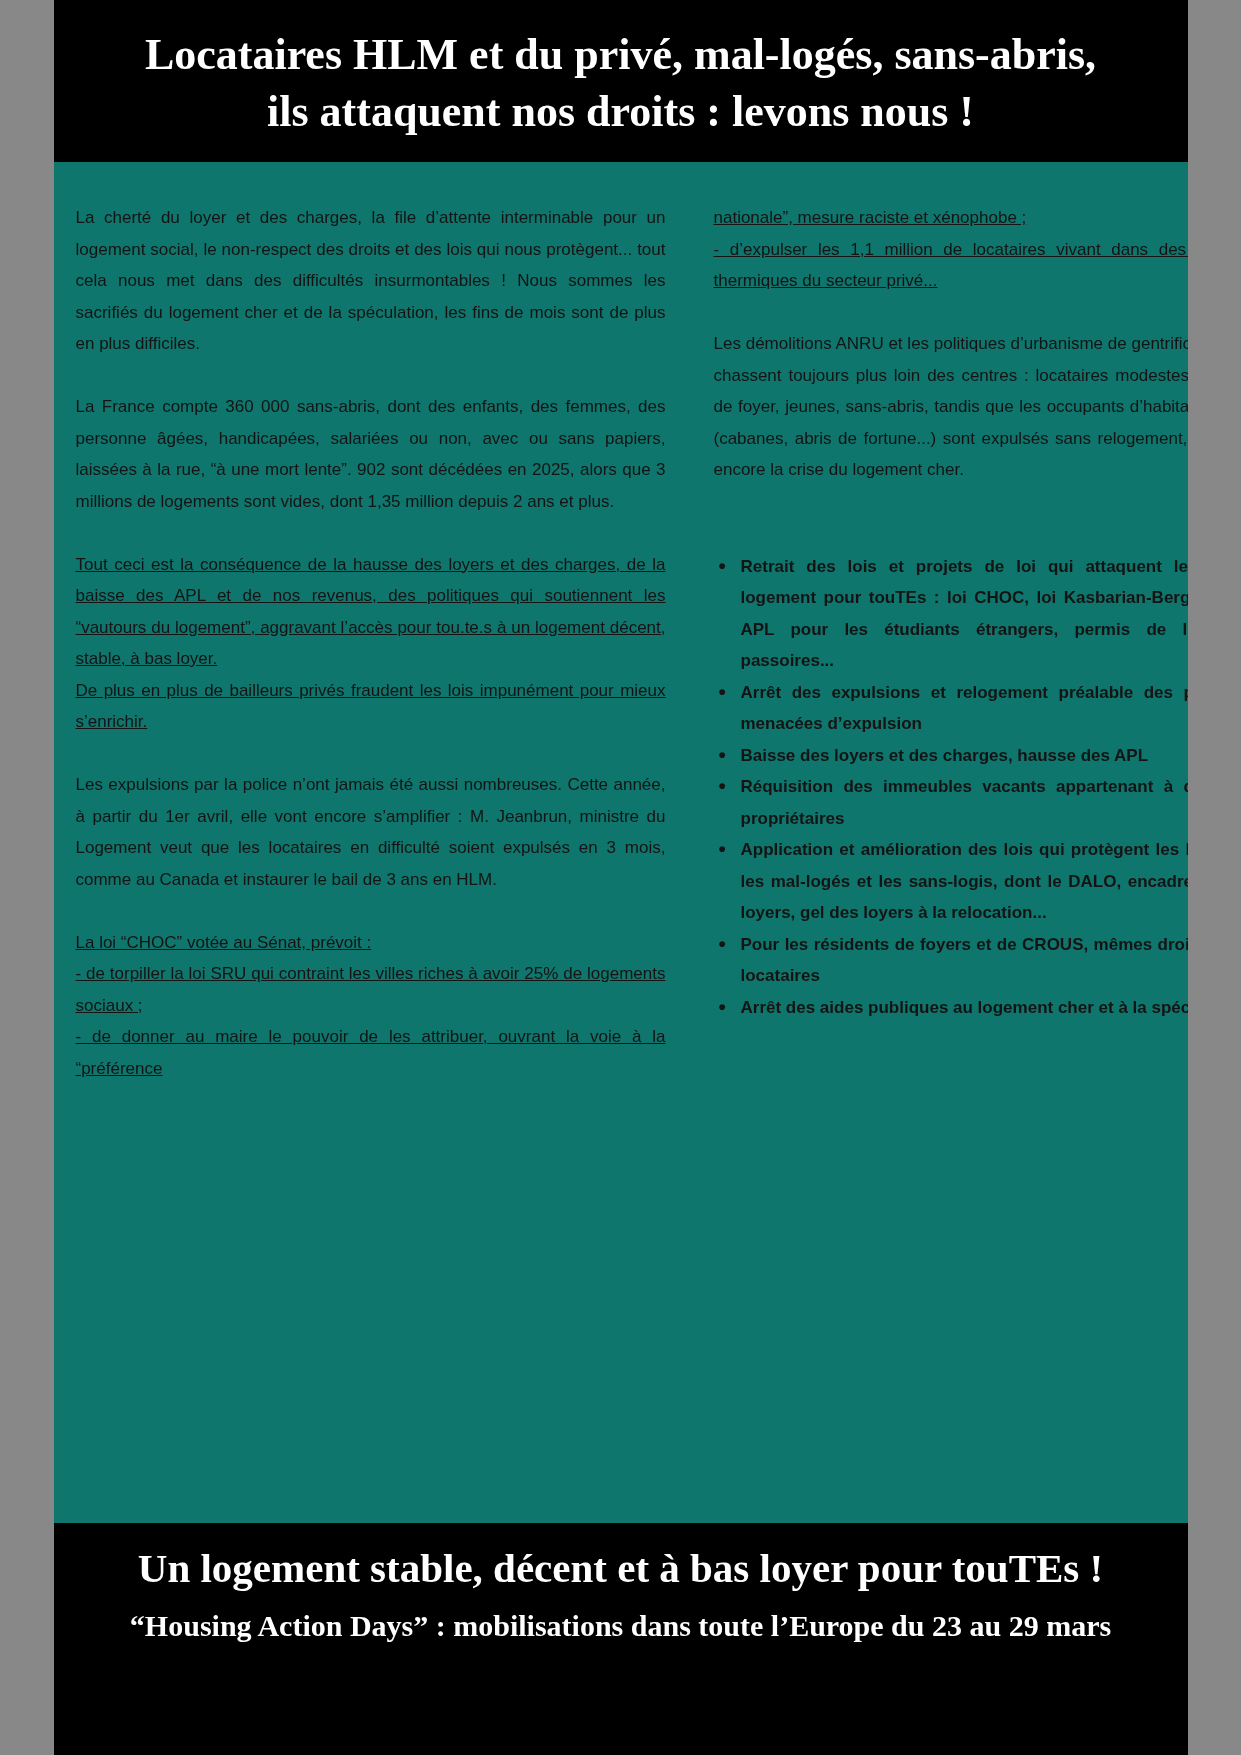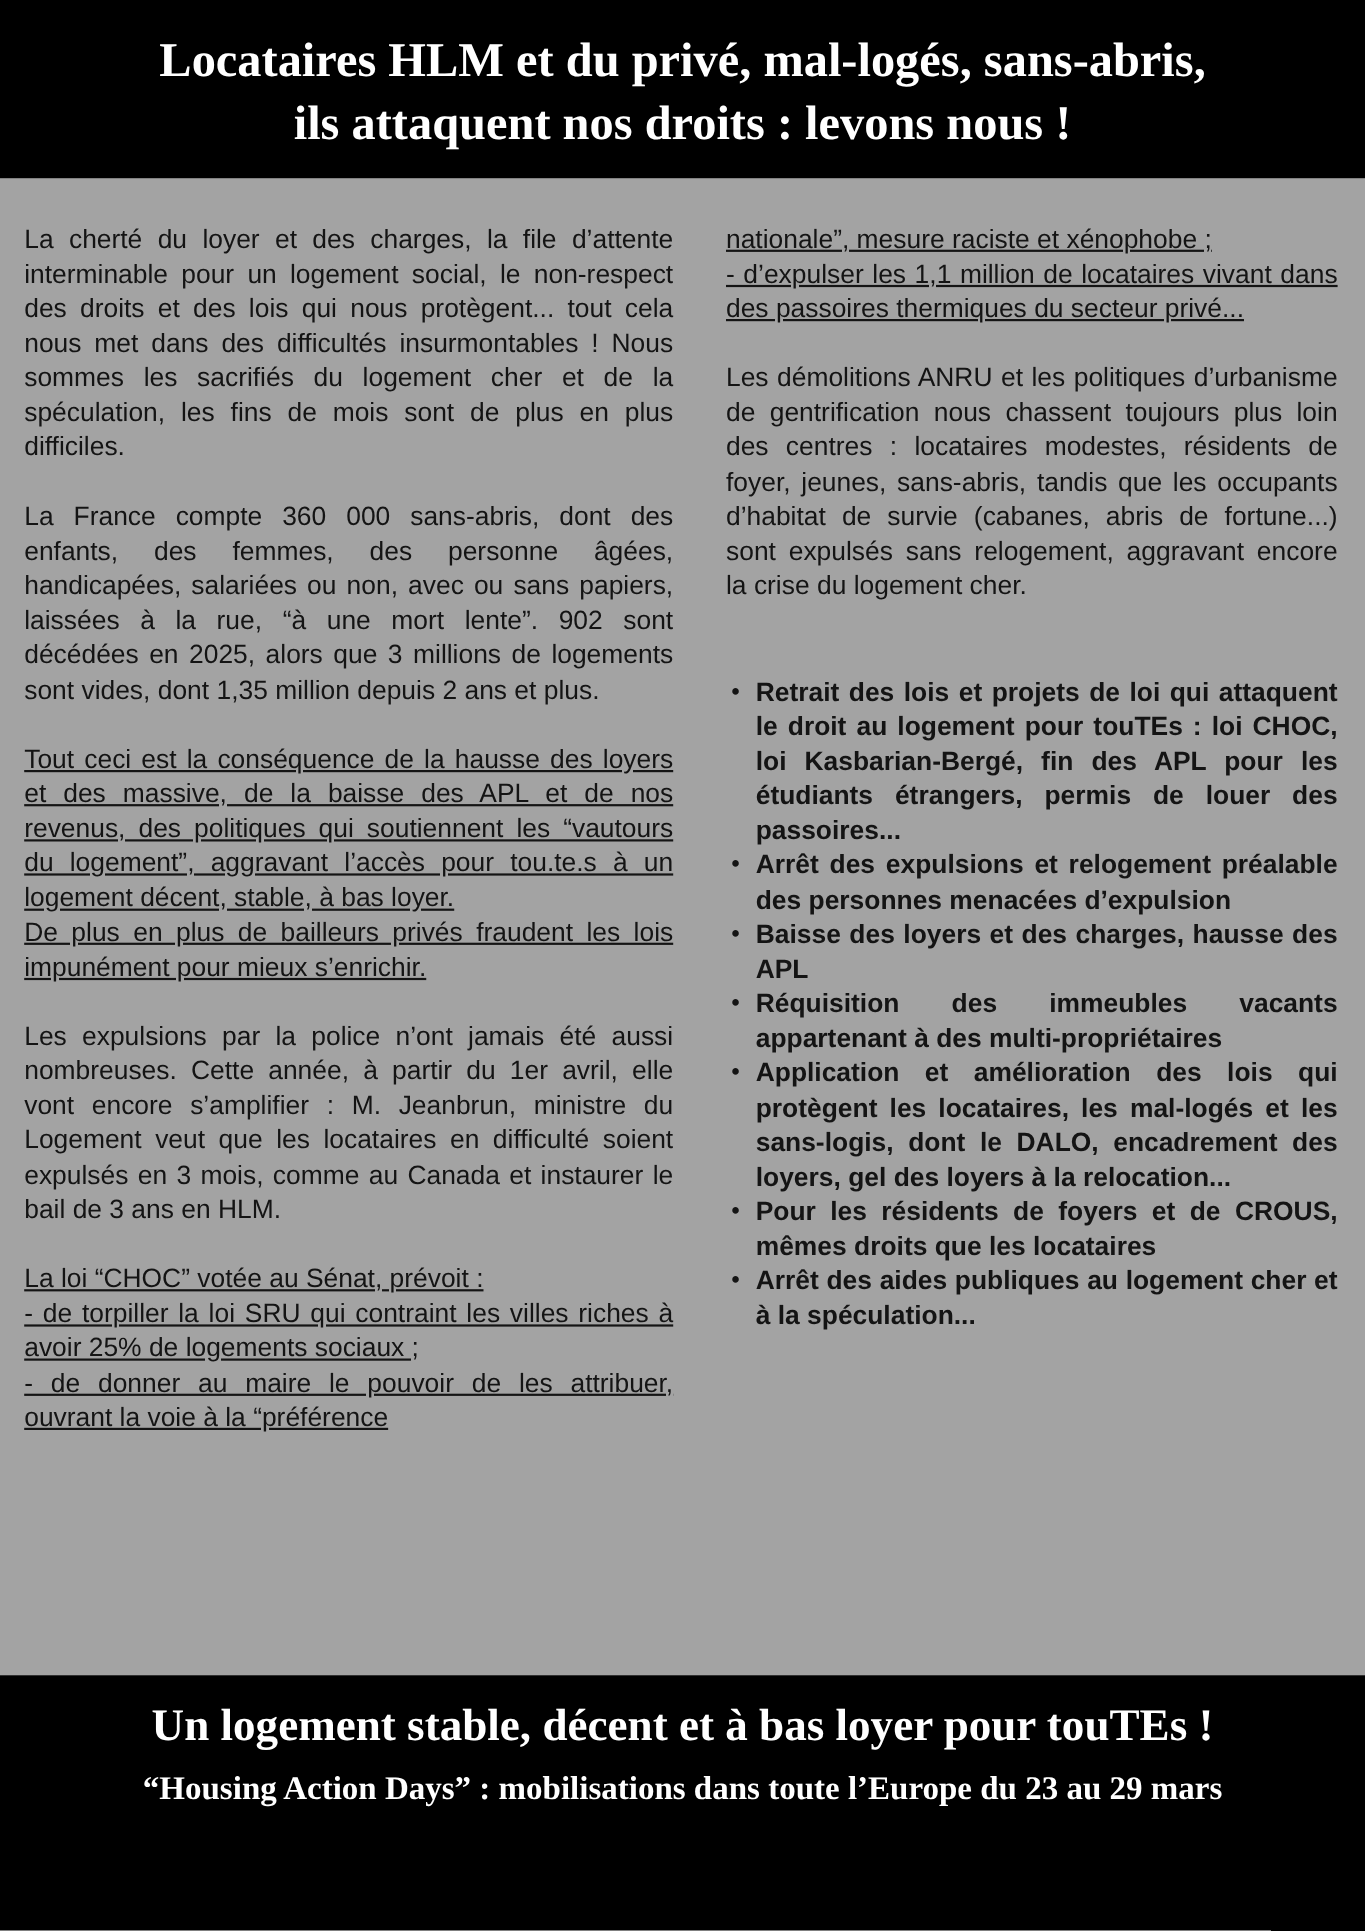--- a/index.html
+++ b/index.html
@@ -1,20 +1,20 @@
 <!DOCTYPE html>
 <html lang="fr"><head>
 <meta charset="utf-8">
 <style>
   html, body { margin: 0; padding: 0; background: #888; }
   .page {
     position: relative;
-    width: 1241px;
+    width: 1134px;
     height: 1755px;
-    background: #a3a3a3;
+    background: #0f766e;
     overflow: hidden;
     margin: 0 auto;
   }
   .banner {
     background: #000000;
     color: #ffffff;
     text-align: center;
     font-family: "Liberation Serif", "DejaVu Serif", serif;
     font-weight: bold;
     box-sizing: border-box;
@@ -36,21 +36,21 @@
     top: 162px;
     left: 22px;
     width: 1194px;
     display: flex;
     gap: 48px;
     padding-top: 40px;
     box-sizing: border-box;
   }
   .col {
     font-family: "Liberation Sans", sans-serif;
-    font-size: 24px;
+    font-size: 17px;
     line-height: 31.5px;
     color: #141414;
     text-align: justify;
   }
   .col-left  { width: 590px; flex: none; }
   .col-right { width: 556px; flex: none; }
   .col p { margin: 0 0 31.5px 0; }
   .para-group { margin: 0 0 31.5px 0; }
   .para-group p { margin: 0; text-decoration: underline; }
   .demands {
@@ -92,21 +92,21 @@
     <div class="headline">Locataires HLM et du privé, mal-logés, sans-abris,</div>
     <div class="headline">ils attaquent nos droits : levons nous !</div>
   </header>
 
   <main class="columns">
 
     <section class="col col-left">
       <p>La cherté du loyer et des charges, la file d’attente interminable pour un logement social, le non-respect des droits et des lois qui nous protègent... tout cela nous met dans des difficultés insurmontables ! Nous sommes les sacrifiés du logement cher et de la spéculation, les fins de mois sont de plus en plus difficiles.</p>
       <p>La France compte 360 000 sans-abris, dont des enfants, des femmes, des personne âgées, handicapées, salariées ou non, avec ou sans papiers, laissées à la rue, “à une mort lente”. 902 sont décédées en 2025, alors que 3 millions de logements sont vides, dont 1,35 million depuis 2 ans et plus.</p>
       <div class="para-group">
-        <p>Tout ceci est la conséquence de la hausse des loyers et des massive, de la baisse des APL et de nos revenus, des politiques qui soutiennent les “vautours du logement”, aggravant l’accès pour tou.te.s à un logement décent, stable, à bas loyer.</p>
+        <p>Tout ceci est la conséquence de la hausse des loyers et des charges, de la baisse des APL et de nos revenus, des politiques qui soutiennent les “vautours du logement”, aggravant l’accès pour tou.te.s à un logement décent, stable, à bas loyer.</p>
         <p>De plus en plus de bailleurs privés fraudent les lois impunément pour mieux s’enrichir.</p>
       </div>
       <p>Les expulsions par la police n’ont jamais été aussi nombreuses. Cette année, à partir du 1er avril, elle vont encore s’amplifier : M. Jeanbrun, ministre du Logement veut que les locataires en difficulté soient expulsés en 3 mois, comme au Canada et instaurer le bail de 3 ans en HLM.</p>
       <div class="para-group">
         <p>La loi “CHOC” votée au Sénat, prévoit :</p>
         <p>- de torpiller la loi SRU qui contraint les villes riches à avoir 25% de logements sociaux ;</p>
         <p>- de donner au maire le pouvoir de les attribuer, ouvrant la voie à la “préférence</p>
       </div>
     </section>
 

